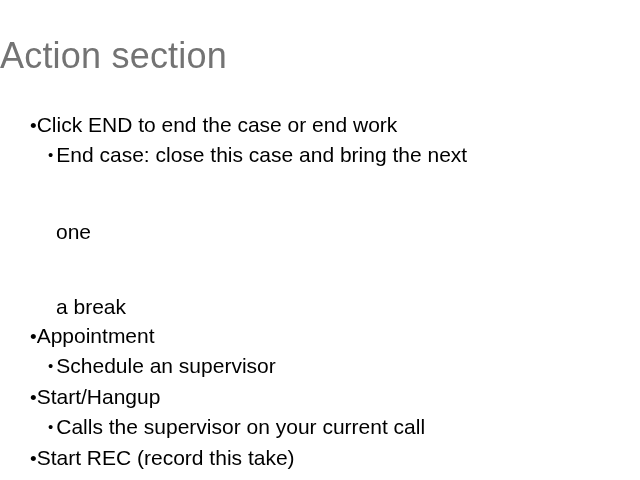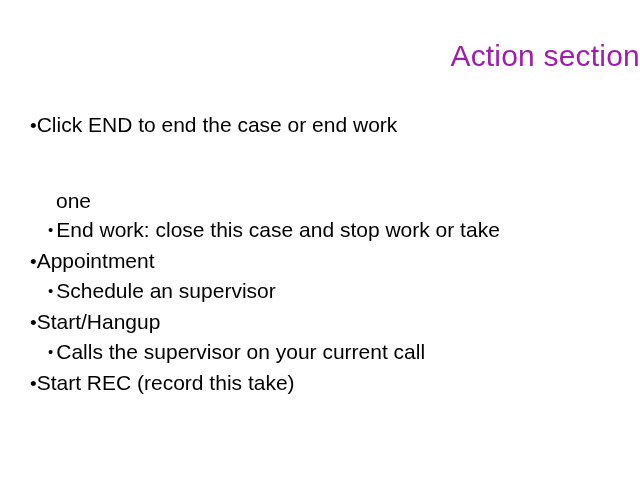--- a/index.html
+++ b/index.html
@@ -21,25 +21,25 @@
     height: 480px;
     background: #ffffff;
   }
 
   
   #slide-title {
     position: absolute;
     top: 38px;
     left: 0;
     width: 640px;
-    text-align: right;
-    font-size: 30px;
+    text-align: left;
+    font-size: 36px;
     line-height: 36px;
     font-weight: 400;
-    color: #a21caf;
+    color: #737373;
     letter-spacing: 0.2px;
     white-space: nowrap;
   }
 
   
   #body {
     position: absolute;
     top: 110px;
     left: 30px;
     width: 600px;
@@ -91,22 +91,23 @@
 </style>
 </head>
 <body>
 
 <div id="slide">
 
   <div id="slide-title">Action section</div>
 
   <div id="body">
       <div class="line lvl1"><span class="bullet">•</span><span class="txt">Click END to end the case or end work</span></div>
+      <div class="line lvl2"><span class="bullet">•</span><span class="txt">End case: close this case and bring the next</span></div>
       <div class="line cont2"><span class="txt">one</span></div>
-      <div class="line lvl2"><span class="bullet">•</span><span class="txt">End work: close this case and stop work or take</span></div>
+      <div class="line cont2"><span class="txt">a break</span></div>
       <div class="line lvl1"><span class="bullet">•</span><span class="txt">Appointment</span></div>
       <div class="line lvl2"><span class="bullet">•</span><span class="txt">Schedule an supervisor</span></div>
       <div class="line lvl1"><span class="bullet">•</span><span class="txt">Start/Hangup</span></div>
       <div class="line lvl2"><span class="bullet">•</span><span class="txt">Calls the supervisor on your current call</span></div>
       <div class="line lvl1"><span class="bullet">•</span><span class="txt">Start REC (record this take)</span></div>
     </div>
 
 </div>
 
 </body></html>

